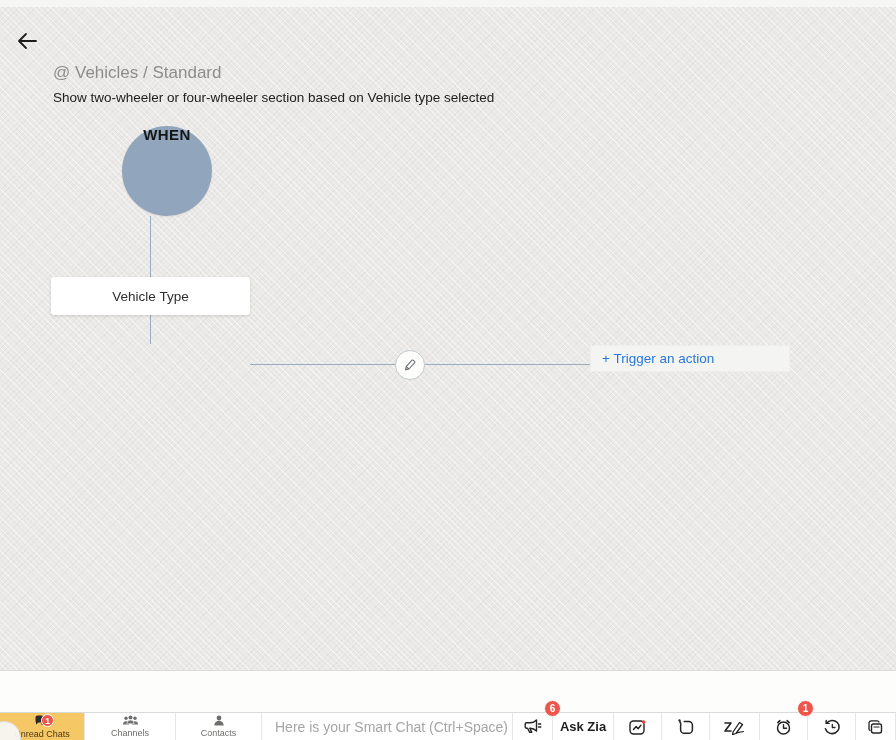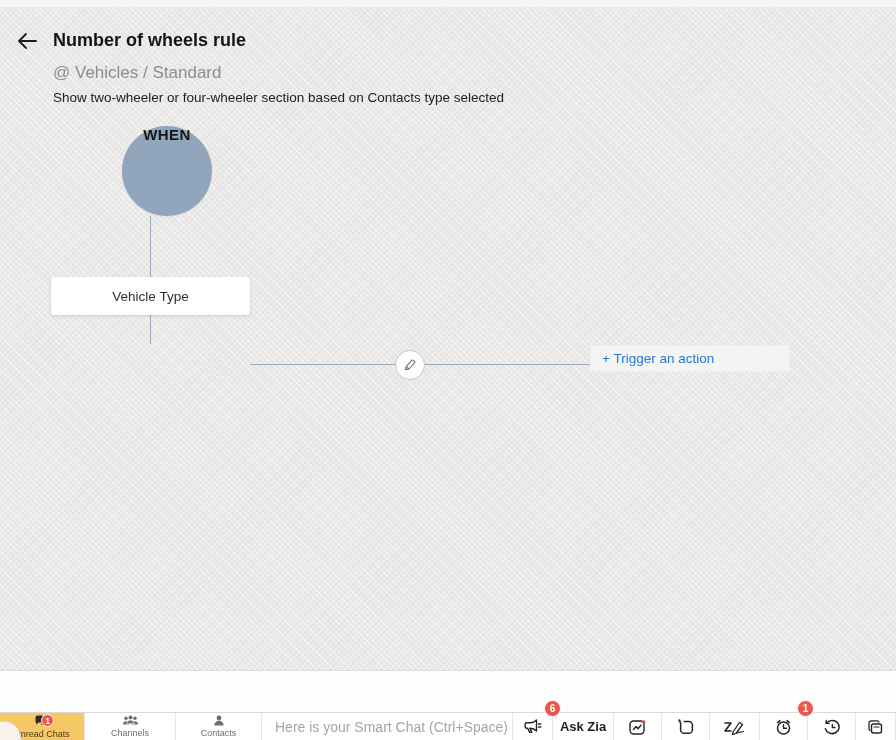--- a/index.html
+++ b/index.html
@@ -102,23 +102,22 @@
 <div class="screen">
 
   <div class="canvas">
     <div class="topstrip"></div>
 
     <div class="back-btn">
       <svg width="22" height="18" viewBox="0 0 22 18">
         <path d="M10 2 L3 9 L10 16 M3.5 9 H20" fill="none" stroke="#1c1c1c" stroke-width="1.8" stroke-linecap="round" stroke-linejoin="round"></path>
       </svg>
     </div>
-    <div class="page-title">Number of wheels rule</div>
     <div class="breadcrumb">@ Vehicles  / Standard</div>
-    <div class="description">Show two-wheeler or four-wheeler section based on Contacts type selected</div>
+    <div class="description">Show two-wheeler or four-wheeler section based on Vehicle type selected</div>
 
     <div class="vline"></div>
     <div class="hline"></div>
 
     <div class="when-circle">
       <span>WHEN</span>
     </div>
 
     <div class="node-box field-box">
       <span>Vehicle Type</span>

